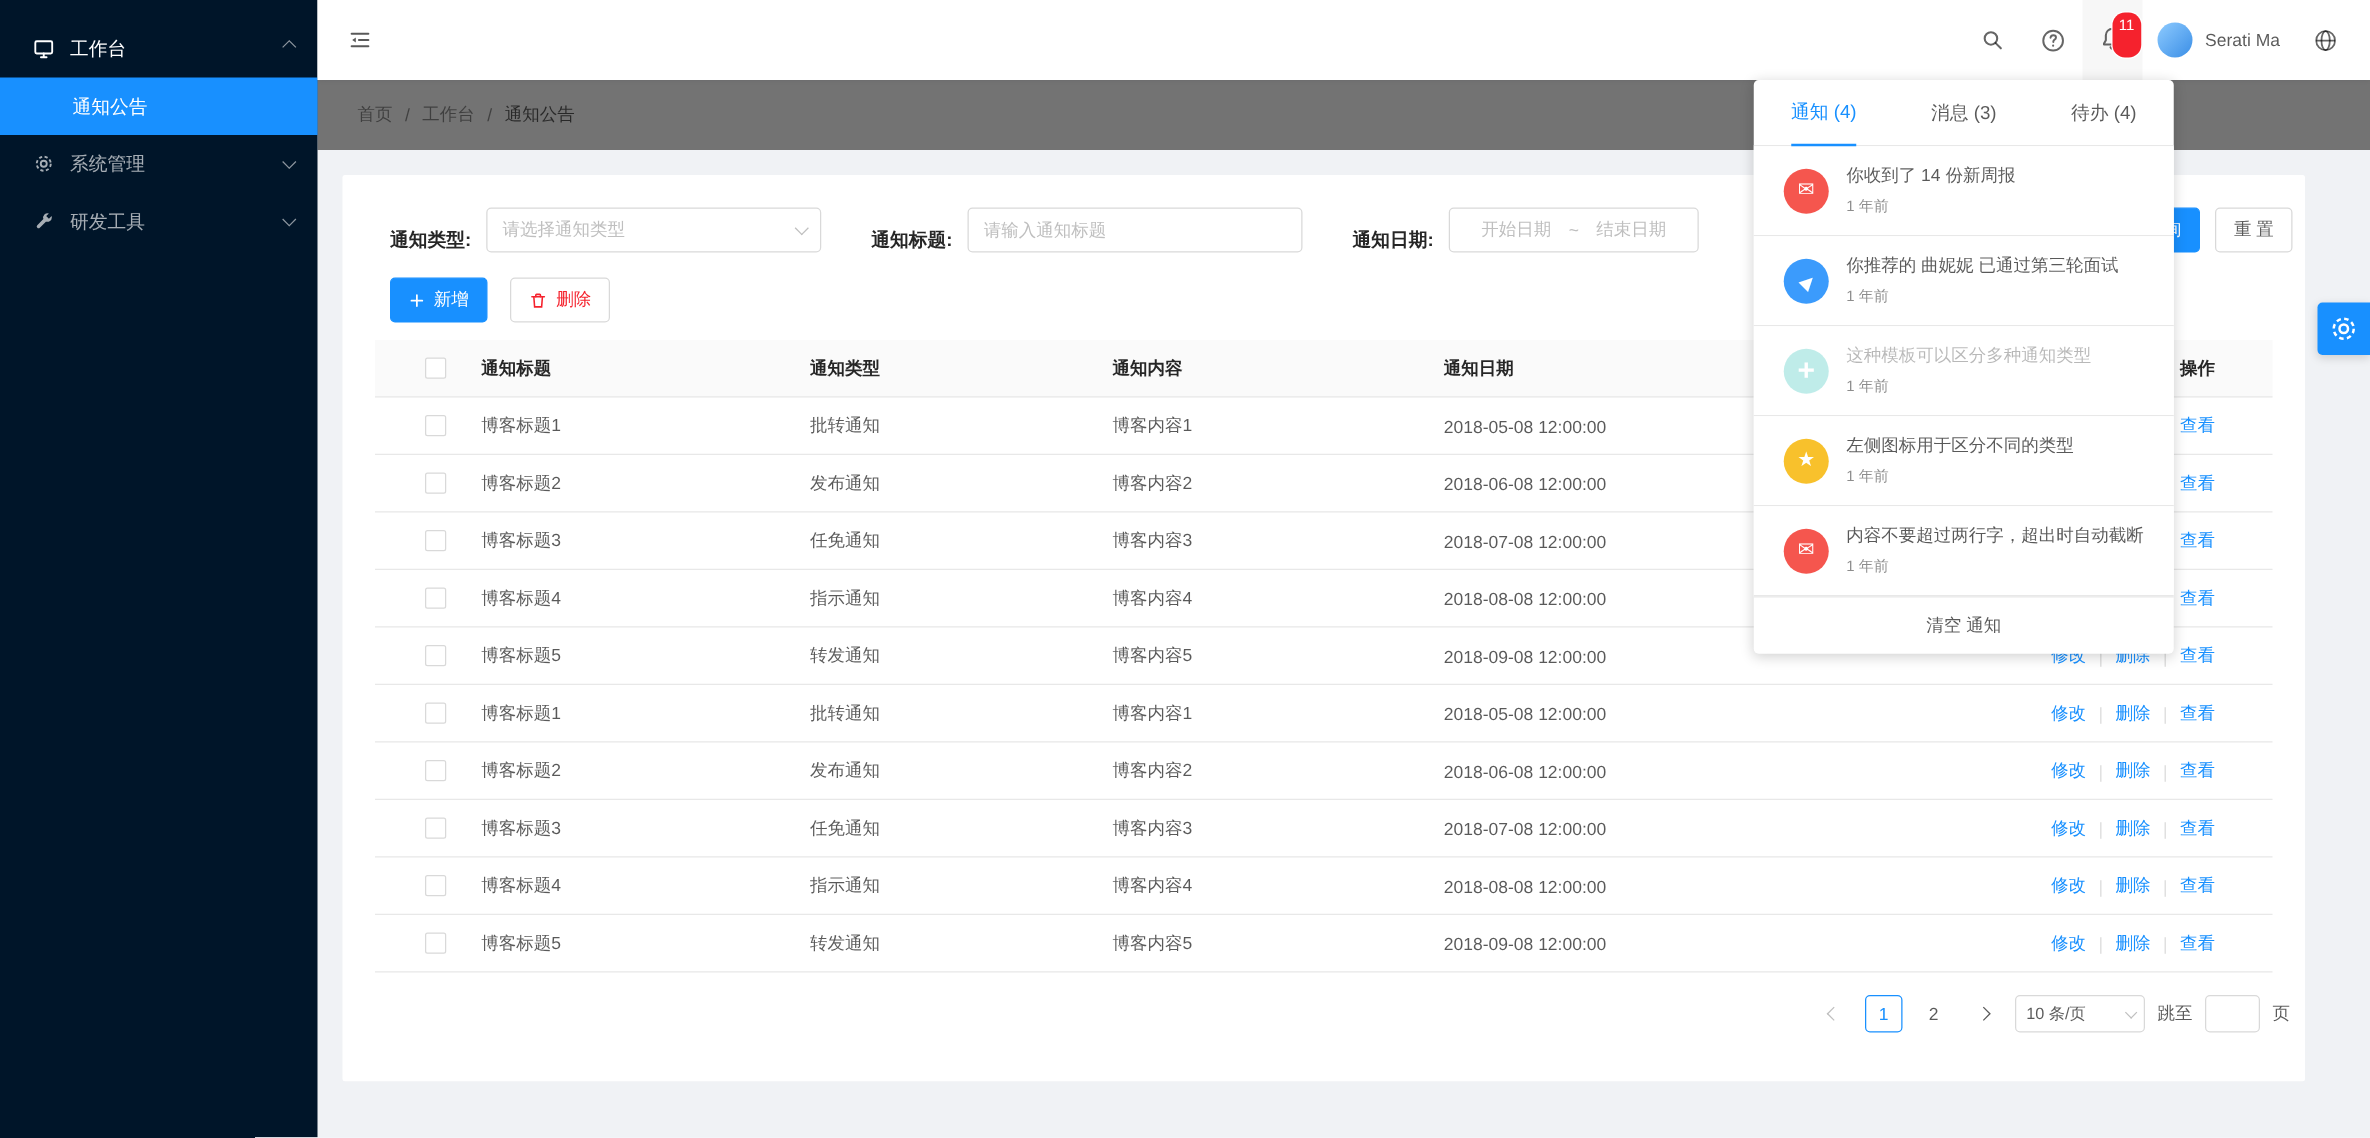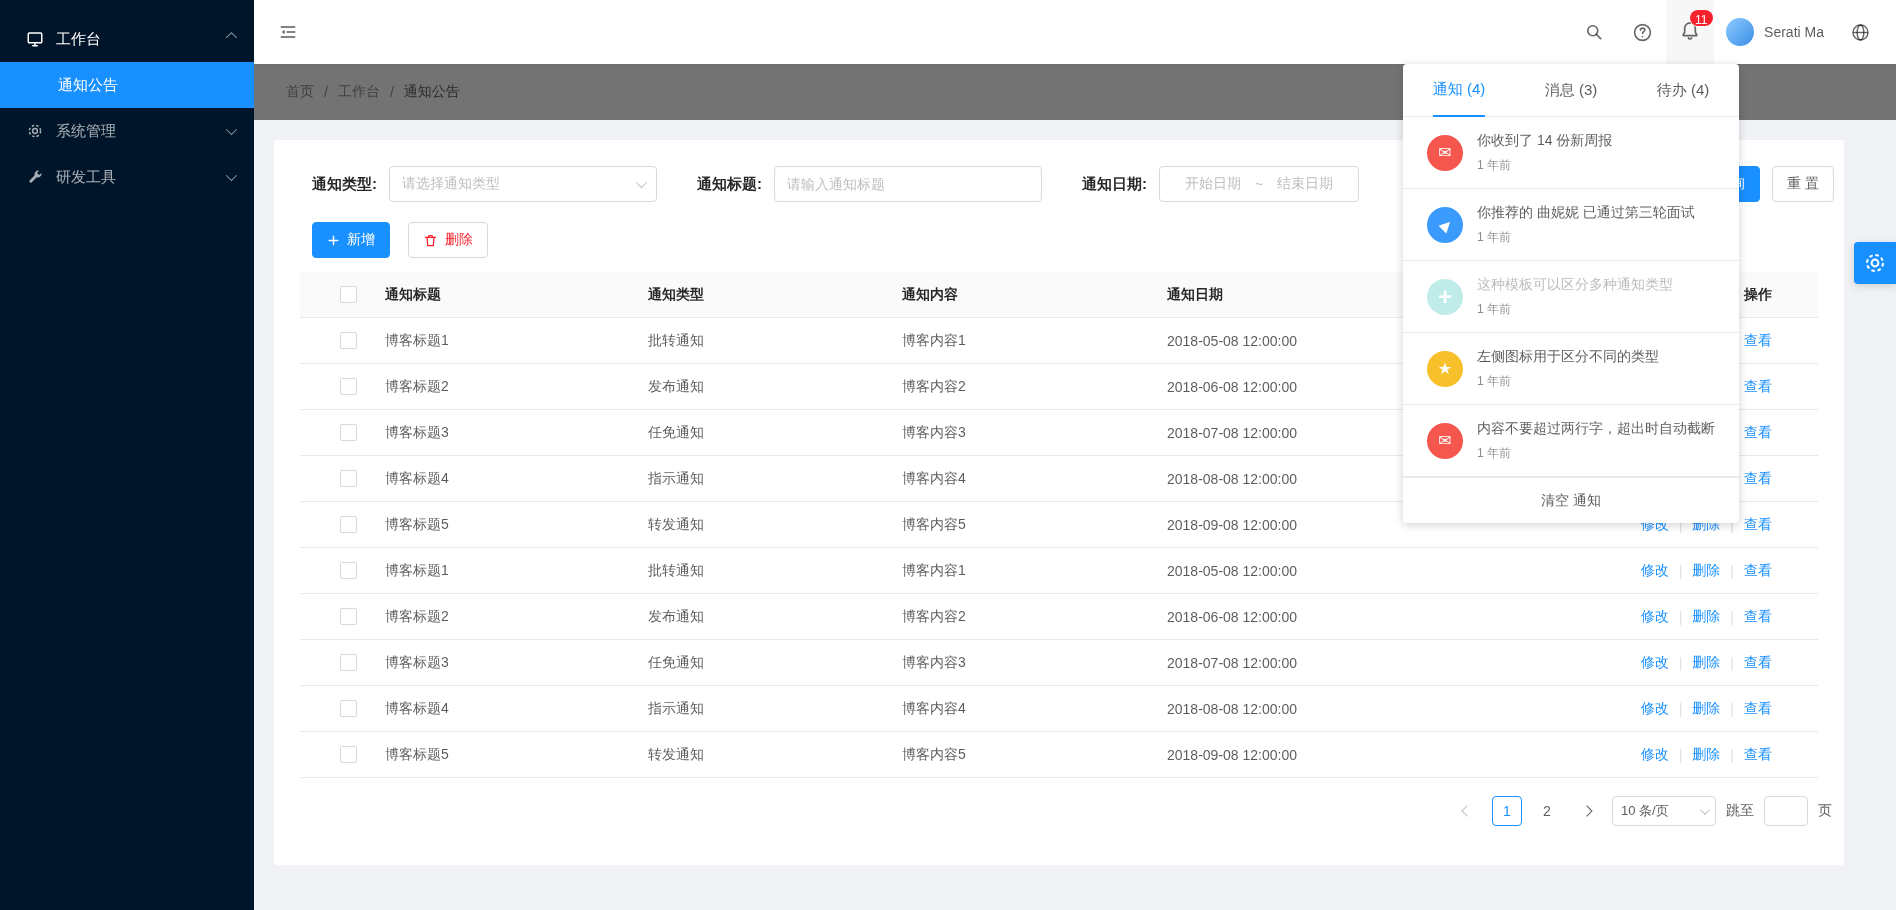--- a/index.html
+++ b/index.html
@@ -24,36 +24,36 @@
   .chev.up    { transform: rotate(225deg) translateY(2px); }
   .chev.left  { transform: rotate(135deg); }
   .chev.right { transform: rotate(-45deg); }
 
   
   .header { position: absolute; left: 254px; top: 0; right: 0; height: 64px; background: #fff; display: flex; align-items: center; box-shadow: 0 1px 4px rgba(0,21,41,.08); z-index: 6; }
   .fold-btn { margin-left: 24px; color: rgba(0,0,0,.65); cursor: pointer; display: flex; align-items: center; }
   .header-right { margin-left: auto; display: flex; align-items: center; height: 100%; padding-right: 12px; }
   .h-item { width: 48px; height: 64px; display: flex; align-items: center; justify-content: center; color: rgba(0,0,0,.6); cursor: pointer; }
   .bell-item { position: relative; background: rgba(0,0,0,.03); }
-  .badge { position: absolute; top: 10px; left: 24px; min-width: 20px; height: 16px; padding: 0 5px; background: #f5222d; color: #fff; font-size: 12px; line-height: 20px; text-align: left; border-radius: 10px; box-shadow: 0 0 0 1px #fff; }
+  .badge { position: absolute; top: 10px; left: 24px; min-width: 20px; height: 36px; padding: 0 5px; background: #f5222d; color: #fff; font-size: 12px; line-height: 20px; text-align: left; border-radius: 10px; box-shadow: 0 0 0 1px #fff; }
   .user-item { display: flex; align-items: center; gap: 10px; padding: 0 12px; height: 64px; cursor: pointer; }
   .avatar { width: 28px; height: 28px; border-radius: 50%; background: linear-gradient(135deg, #8ecbff, #3a8ee6); }
   .user-name { font-size: 14px; color: rgba(0,0,0,.65); }
 
   
   .breadcrumb-bar { position: absolute; left: 254px; top: 64px; right: 0; height: 56px; background: #737373; display: flex; align-items: center; gap: 10px; padding-left: 32px; font-size: 14px; }
   .bc-link, .bc-sep { color: rgba(0,0,0,.45); }
   .bc-link { cursor: pointer; }
   .bc-current { color: rgba(0,0,0,.65); }
 
   
   .card { position: absolute; left: 274px; top: 140px; width: 1570px; height: 725px; background: #fff; border-radius: 2px; z-index: 1; }
 
   .filters { display: flex; align-items: center; padding: 26px 10px 0 38px; }
-  .f-group { display: flex; align-items: center; margin-right: 40px; }
+  .f-group { display: flex; align-items: flex-end; margin-right: 40px; }
   .f-label { font-size: 15px; font-weight: bold; color: rgba(0,0,0,.85); margin-right: 12px; white-space: nowrap; }
   .select-box { width: 268px; height: 36px; border: 1px solid #d9d9d9; border-radius: 4px; display: flex; align-items: center; padding: 0 12px; background: #fff; cursor: pointer; }
   .ph { color: #bfbfbf; }
   .select-box .chev { margin-left: auto; color: #bfbfbf; }
   .text-input { width: 268px; height: 36px; border: 1px solid #d9d9d9; border-radius: 4px; padding: 0 12px; font-size: 14px; color: rgba(0,0,0,.65); font-family: inherit; outline: none; background: #fff; }
   .text-input::placeholder { color: #bfbfbf; }
   .date-box { width: 200px; height: 36px; border: 1px solid #d9d9d9; border-radius: 4px; display: flex; align-items: center; justify-content: center; gap: 14px; background: #fff; cursor: pointer; }
   .filter-buttons { margin-left: auto; display: flex; gap: 12px; }
 
   .btn { height: 36px; padding: 0 14px; border-radius: 4px; font-size: 14px; display: inline-flex; align-items: center; justify-content: center; gap: 7px; cursor: pointer; border: 1px solid transparent; font-family: inherit; white-space: nowrap; }
@@ -63,21 +63,21 @@
 
   .toolbar { display: flex; gap: 18px; padding: 20px 0 0 38px; }
 
   
   .table-wrap { margin: 14px 26px 0; }
   .t-row { display: flex; align-items: center; height: 46px; border-bottom: 1px solid #e8e8e8; font-size: 14px; color: rgba(0,0,0,.65); }
   .t-head { background: #fafafa; font-weight: bold; color: rgba(0,0,0,.85); }
   .c0 { width: 85px; padding-left: 40px; flex: none; }
   .c1 { width: 263px; flex: none; }
   .c2 { width: 242px; flex: none; }
-  .c3 { width: 265px; flex: none; margin-left: 12px; }
+  .c3 { width: 265px; flex: none; }
   .c4 { width: 300px; flex: none; }
   .c5 { flex: 1; display: flex; justify-content: flex-end; align-items: center; gap: 10px; padding-right: 46px; }
   .checkbox { width: 17px; height: 17px; border: 1px solid #d9d9d9; border-radius: 2px; background: #fff; cursor: pointer; display: block; }
   .link { color: #1890ff; cursor: pointer; white-space: nowrap; }
   .link-sep { color: #e0e0e0; }
 
   
   .pagination { display: flex; align-items: center; justify-content: flex-end; gap: 10px; padding: 18px 12px 0 0; font-size: 14px; color: rgba(0,0,0,.65); }
   .pg-box { min-width: 30px; height: 30px; display: flex; align-items: center; justify-content: center; border-radius: 4px; cursor: pointer; background: #fff; }
   .pg-active { border: 1px solid #1890ff; color: #1890ff; }

